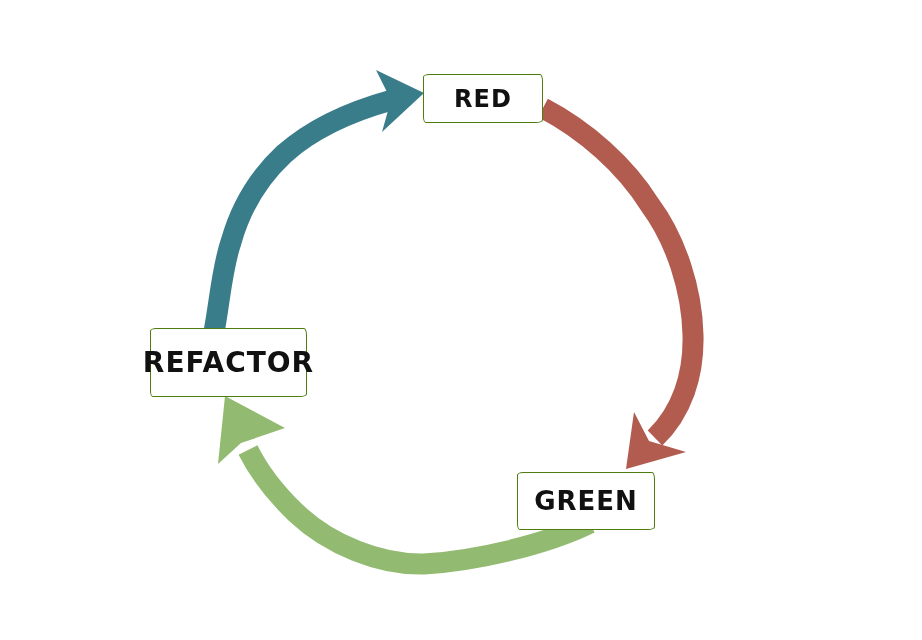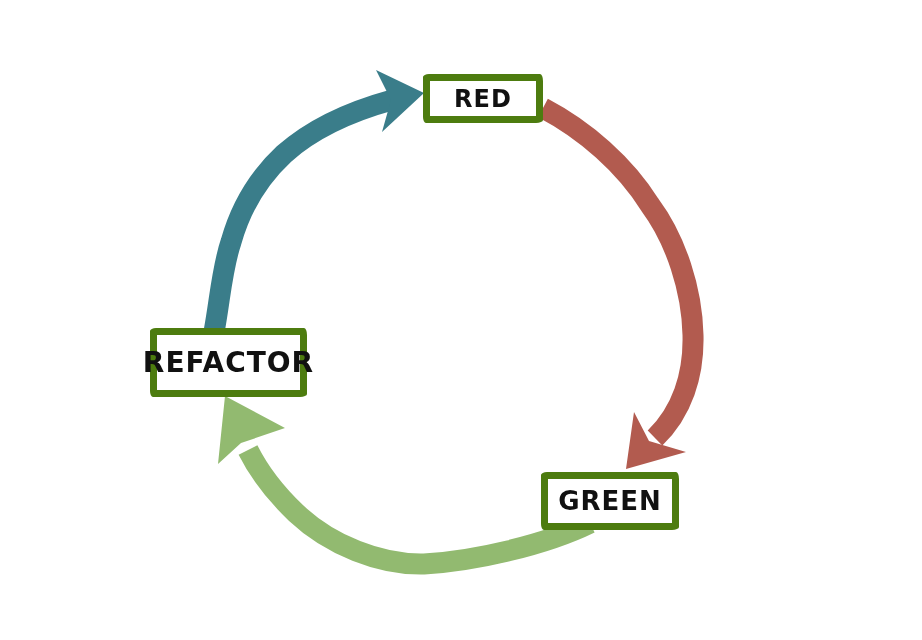--- a/index.html
+++ b/index.html
@@ -16,37 +16,37 @@
     font-family: "DejaVu Sans", "Liberation Sans", sans-serif;
   }
   .arrows-svg {
     position: absolute;
     left: 0;
     top: 0;
   }
   .node-box {
     position: absolute;
     background: #ffffff;
-    border: 7px solid #4d7c0f;
+    border: 1px solid #4d7c0f;
     
     border-radius: 6px 3px 7px 3px / 3px 7px 3px 6px;
     display: flex;
     align-items: center;
     justify-content: center;
     box-sizing: border-box;
   }
   .node-label {
     font-weight: 700;
     color: #111111;
     letter-spacing: 1px;
     white-space: nowrap;
   }
   .node-red      { left: 423px; top: 74px;  width: 120px; height: 49px; }
   .node-red .node-label      { font-size: 24px; }
-  .node-green    { left: 517px; top: 472px; width: 138px; height: 58px; margin-left: 24px; }
+  .node-green    { left: 517px; top: 472px; width: 138px; height: 58px; }
   .node-green .node-label    { font-size: 26px; }
   .node-refactor { left: 150px; top: 328px; width: 157px; height: 69px; }
   .node-refactor .node-label { font-size: 28px; }
 </style>
 </head>
 <body>
 
 <div class="canvas">
 
   <svg class="arrows-svg" width="922" height="640" viewBox="0 0 922 640">

